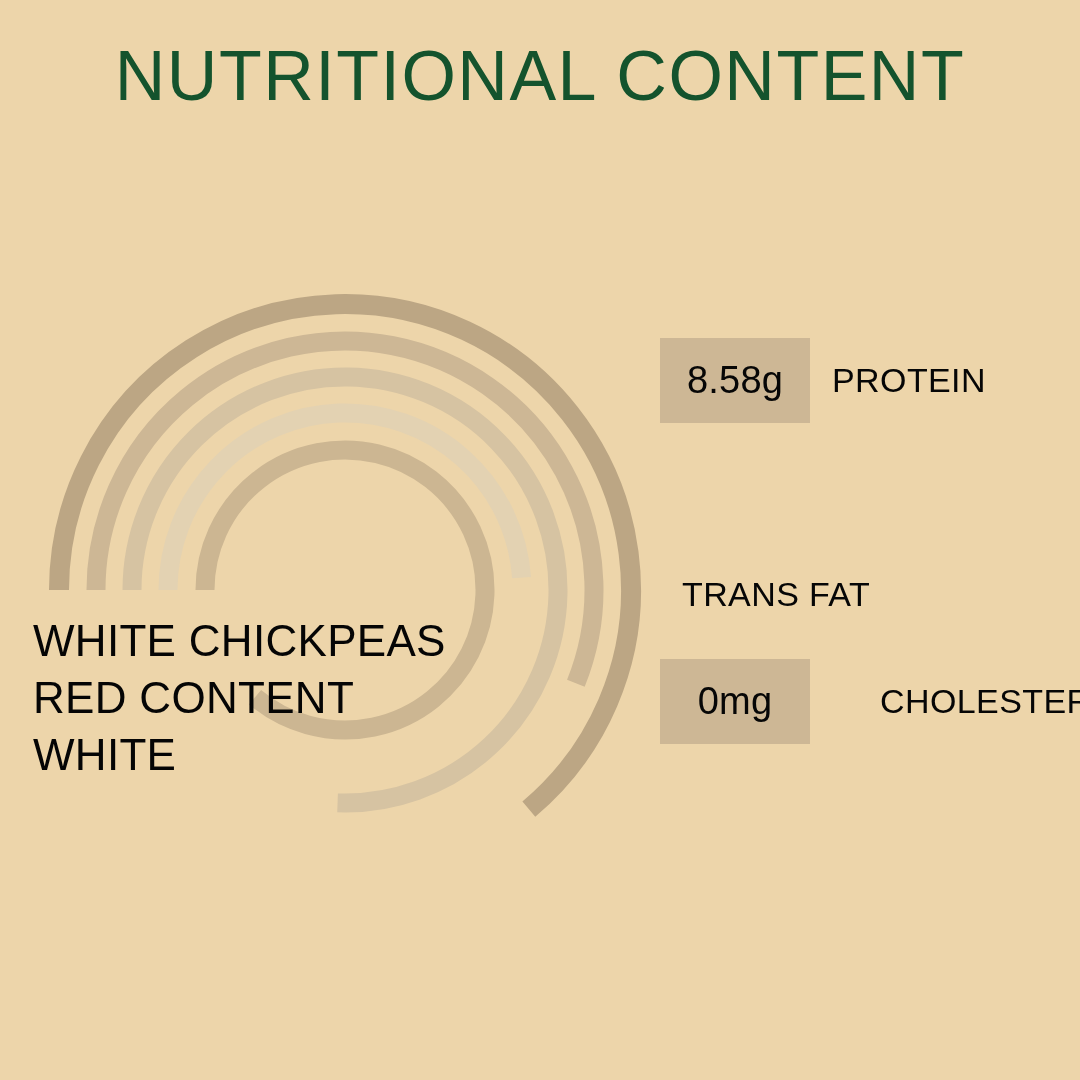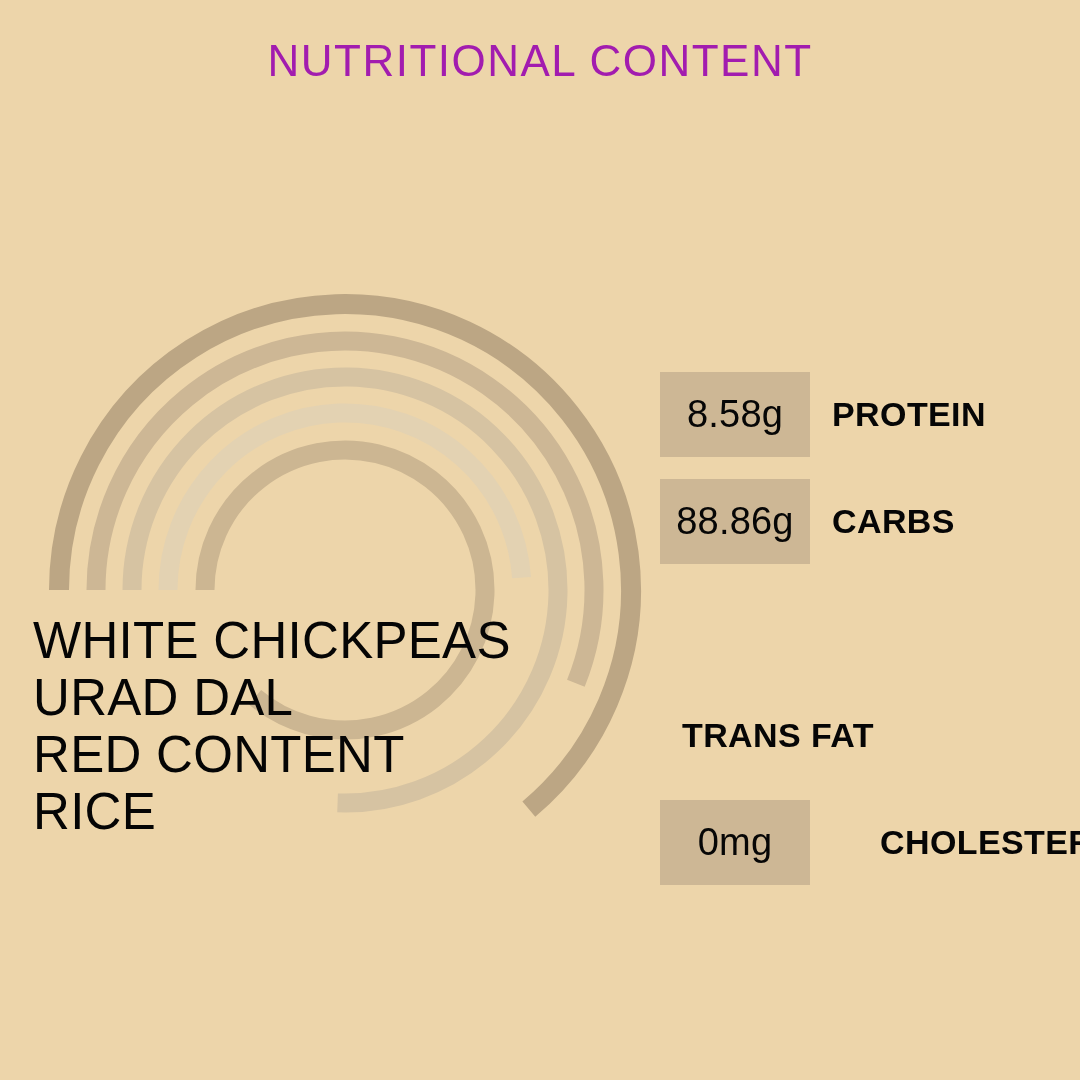--- a/index.html
+++ b/index.html
@@ -21,23 +21,23 @@
     height: 1080px;
   }
 
   
   .title {
     position: absolute;
     top: 36px;
     left: 0;
     width: 1080px;
     text-align: center;
-    font-size: 44px;
+    font-size: 70px;
     letter-spacing: 1.5px;
-    color: #a21caf;
+    color: #14532d;
     font-weight: 400;
     white-space: nowrap;
   }
 
   
   #arcs {
     position: absolute;
     top: 0;
     left: 0;
     width: 1080px;
@@ -46,33 +46,33 @@
   }
 
   
   .ingredients {
     position: absolute;
     left: 33px;
     top: 612px;
     width: 600px;
   }
   .ingredient-line {
-    font-size: 51px;
+    font-size: 44px;
     line-height: 57px;
     color: #050505;
     letter-spacing: 0.3px;
     white-space: nowrap;
     font-weight: 400;
   }
 
   
   .nutrition {
     position: absolute;
     left: 660px;
-    top: 372px;
+    top: 338px;
     width: 336px;
   }
   .nutri-row {
     display: flex;
     align-items: center;
     height: 85px;
     margin-bottom: 22px;
   }
   .nutri-row:last-child { margin-bottom: 0; gap: 48px; }
 
@@ -91,60 +91,53 @@
     letter-spacing: 0.2px;
     white-space: nowrap;
     font-weight: 400;
   }
   .nutri-label {
     margin-left: 22px;
     font-size: 34px;
     color: #060606;
     letter-spacing: 0.4px;
     white-space: nowrap;
-    font-weight: 700;
+    font-weight: 400;
   }
 </style>
 </head>
 <body>
 
 <div id="canvas">
 
   <svg id="arcs" viewBox="0 0 1080 1080" aria-hidden="true">
       <path d="M 59.00 590.00 A 286 286 0 1 1 528.84 809.09" fill="none" stroke="#BCA684" stroke-width="20" stroke-linecap="butt"></path>
       <path d="M 96.00 590.00 A 249 249 0 1 1 575.87 683.28" fill="none" stroke="#CDB795" stroke-width="19" stroke-linecap="butt"></path>
       <path d="M 132.00 590.00 A 213 213 0 1 1 337.57 802.87" fill="none" stroke="#D6C3A2" stroke-width="19" stroke-linecap="butt"></path>
       <path d="M 168.00 590.00 A 177 177 0 0 1 521.57 577.65" fill="none" stroke="#E3D2B2" stroke-width="19" stroke-linecap="butt"></path>
       <path d="M 205.00 590.00 A 140 140 0 1 1 255.01 697.25" fill="none" stroke="#CCB692" stroke-width="19" stroke-linecap="butt"></path>
     </svg>
 
   <div class="title">NUTRITIONAL CONTENT</div>
 
   <div class="ingredients">
     <div class="ingredient-line">WHITE CHICKPEAS</div>
-    <div class="ingredient-line">URAD DAL</div>
     <div class="ingredient-line">RED CONTENT</div>
-    <div class="ingredient-line">RICE</div>
+    <div class="ingredient-line">WHITE</div>
   </div>
 
   <div class="nutrition">
 
     <div class="nutri-row">
       <div class="nutri-value-box">
         <span class="nutri-value">8.58g</span>
       </div>
       <span class="nutri-label">PROTEIN</span>
     </div>
 
-    <div class="nutri-row">
-      <div class="nutri-value-box">
-        <span class="nutri-value">88.86g</span>
-      </div>
-      <span class="nutri-label">CARBS</span>
-    </div>
 
     <div class="nutri-row">
     </div>
 
     <div class="nutri-row">
       <span class="nutri-label">TRANS FAT</span>
     </div>
 
     <div class="nutri-row">
       <div class="nutri-value-box">

